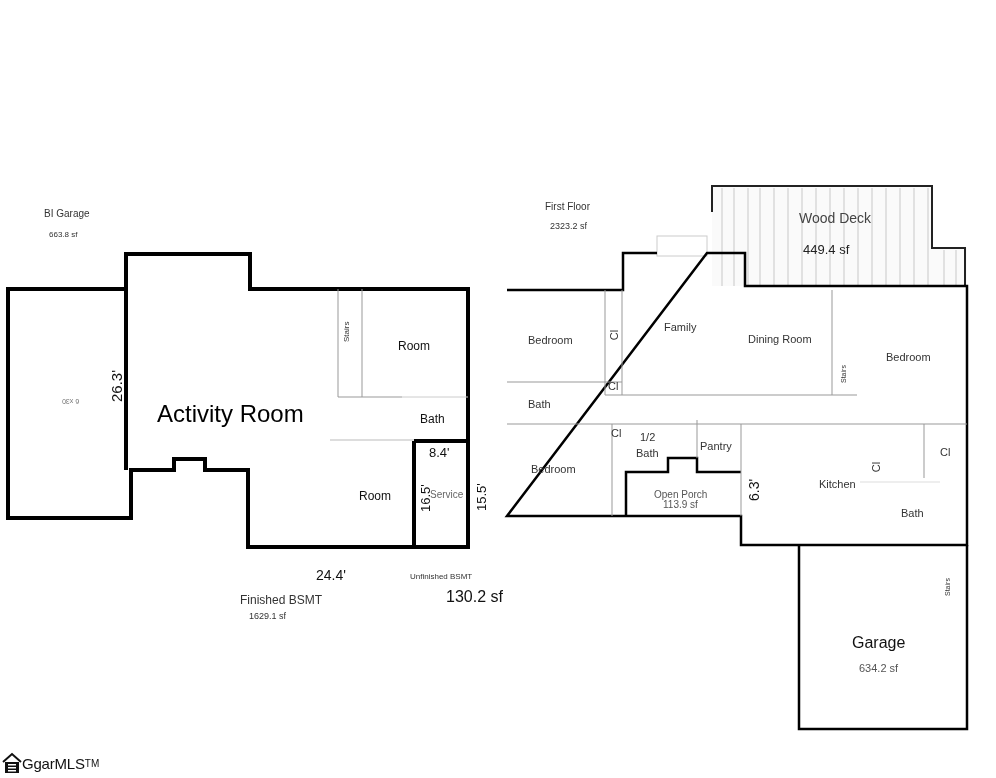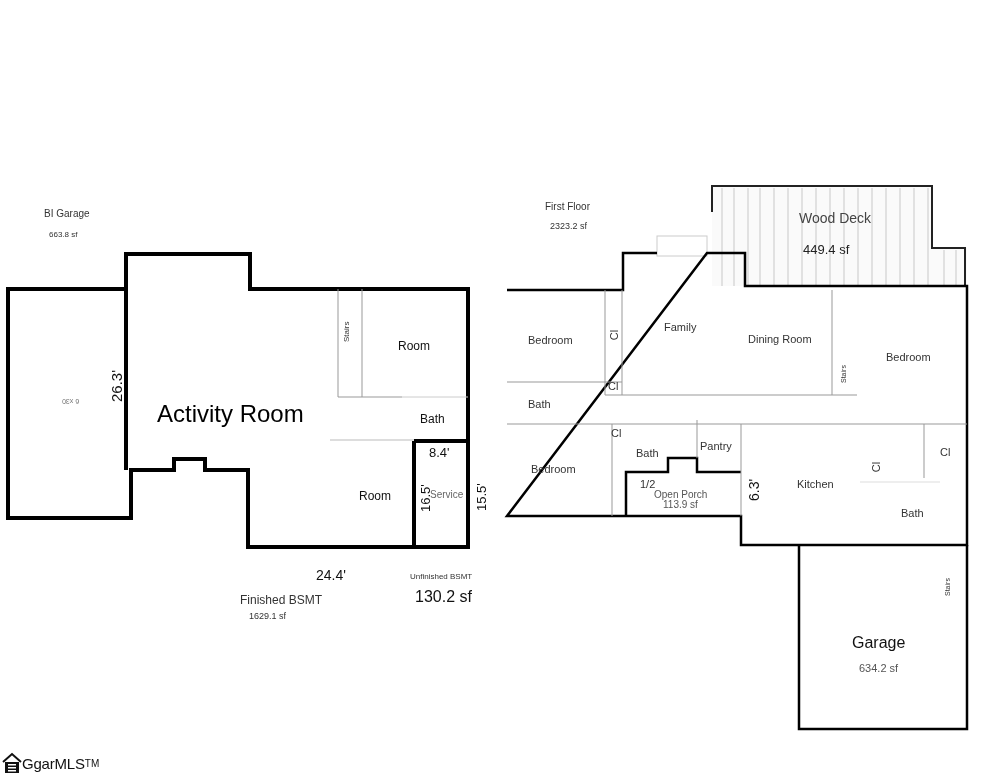--- a/index.html
+++ b/index.html
@@ -97,45 +97,45 @@
 <div class="abs lbl-md" style="left:359px; top:489px;">Room</div>
 <div class="abs lbl-dim" style="left:429px; top:445px;">8.4'</div>
 <div class="abs lbl-sm" style="left:430px; top:489px; color:#666;">Service</div>
 <div class="abs lbl-dim vert" style="left:418px; top:512px;">16.5'</div>
 <div class="abs lbl-dim vert" style="left:474px; top:511px;">15.5'</div>
 <div class="abs lbl-dim" style="left:316px; top:553px; font-size:14px;margin-top:14px;">24.4'</div>
 
 <div class="abs lbl-tiny" style="left:240px; top:593px; font-size:12px; color:#333;">Finished BSMT</div>
 <div class="abs lbl-tiny" style="left:249px; top:611px; font-size:9px; color:#333;">1629.1 sf</div>
 <div class="abs lbl-tiny" style="left:410px; top:572px; font-size:8px; color:#333;">Unfinished BSMT</div>
-<div class="abs" style="left:415px; top:588px; font-size:16px;">130.2 sf</div>
+<div class="abs" style="left:446px; top:588px; font-size:16px;">130.2 sf</div>
 
 <div class="abs lbl-sm" style="left:545px; top:201px;">First Floor</div>
 <div class="abs lbl-tiny" style="left:550px; top:221px; font-size:9px; color:#333;">2323.2 sf</div>
 <div class="abs" style="left:790px; top:210px; font-size:14px; color:#444;padding-left:9px;">Wood Deck</div>
 <div class="abs" style="left:803px; top:242px; font-size:13px; color:#222;">449.4 sf</div>
 
 <div class="abs lbl-sm" style="left:528px; top:334px; font-size:11px;">Bedroom</div>
 <div class="abs lbl-sm" style="left:609px; top:329px; font-size:11px; transform:rotate(-90deg);">Cl</div>
 <div class="abs lbl-sm" style="left:608px; top:380px; font-size:11px;">Cl</div>
 <div class="abs lbl-sm" style="left:664px; top:321px; font-size:11px;">Family</div>
 <div class="abs lbl-sm" style="left:748px; top:333px; font-size:11px;">Dining Room</div>
 <div class="abs lbl-tiny vert" style="left:840px; top:383px; font-size:7px; color:#333;">Stairs</div>
 <div class="abs lbl-sm" style="left:886px; top:351px; font-size:11px;">Bedroom</div>
 <div class="abs lbl-sm" style="left:528px; top:398px; font-size:11px;">Bath</div>
 
 <div class="abs lbl-sm" style="left:531px; top:463px; font-size:11px;">Bedroom</div>
 <div class="abs lbl-sm" style="left:611px; top:427px; font-size:11px;">Cl</div>
-<div class="abs lbl-sm" style="left:640px; top:431px; font-size:11px;margin-top:47px;">1/2</div>
+<div class="abs lbl-sm" style="left:640px; top:431px; font-size:11px;">1/2</div>
 <div class="abs lbl-sm" style="left:636px; top:447px; font-size:11px;">Bath</div>
 <div class="abs lbl-sm" style="left:700px; top:440px; font-size:11px;">Pantry</div>
 <div class="abs lbl-sm" style="left:654px; top:489px; font-size:10px; color:#555;">Open Porch</div>
 <div class="abs lbl-sm" style="left:663px; top:499px; font-size:10px; color:#555;">113.9 sf</div>
 <div class="abs lbl-dim vert" style="left:746px; top:501px; font-size:14px;">6.3'</div>
-<div class="abs lbl-sm" style="left:797px; top:478px; font-size:11px;">Kitchen</div>
+<div class="abs lbl-sm" style="left:819px; top:478px; font-size:11px;">Kitchen</div>
 <div class="abs lbl-sm" style="left:871px; top:461px; font-size:11px; transform:rotate(-90deg);">Cl</div>
 <div class="abs lbl-sm" style="left:940px; top:446px; font-size:11px;">Cl</div>
 <div class="abs lbl-sm" style="left:901px; top:507px; font-size:11px;">Bath</div>
 
 <div class="abs lbl-tiny vert" style="left:944px; top:596px; font-size:7px; color:#333;">Stairs</div>
 <div class="abs" style="left:852px; top:634px; font-size:16px;">Garage</div>
 <div class="abs" style="left:859px; top:662px; font-size:11px; color:#555;">634.2 sf</div>
 
 <div class="logo">
   <svg width="20" height="22" viewBox="0 0 20 22">

